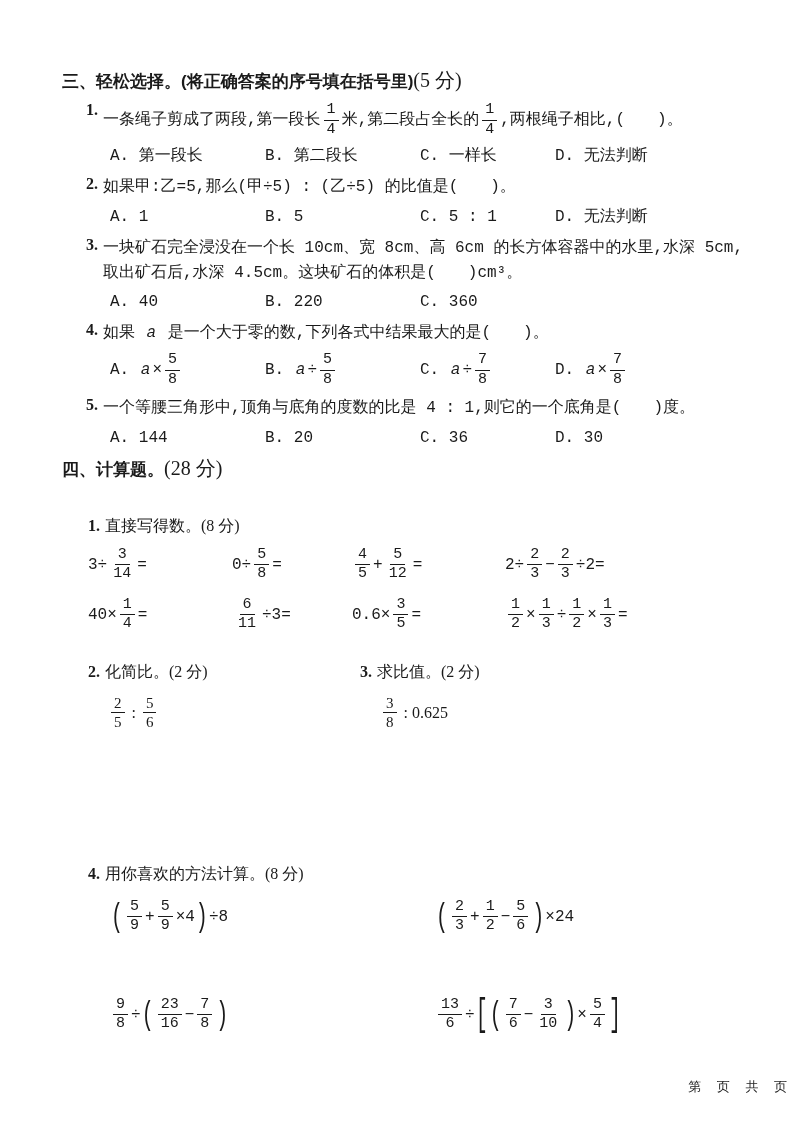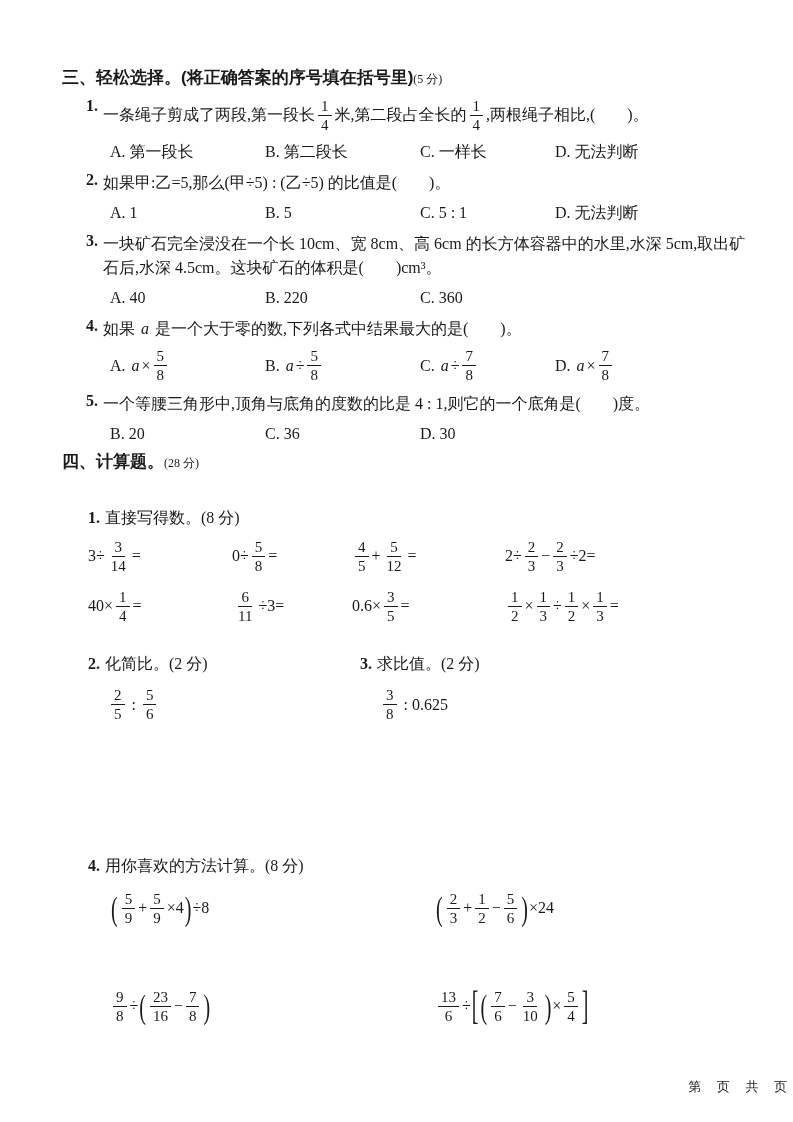--- a/index.html
+++ b/index.html
@@ -6,24 +6,24 @@
   .page{
     width:793px;height:1122px;background:#ffffff;position:relative;
     box-sizing:border-box;padding:62px 46px 0 62px;
     font-family:"Liberation Serif","DejaVu Serif",serif;
     color:#1a1a1a;font-size:16px;margin:0 auto;overflow:hidden;
   }
   .section-heading{
     font-family:"Liberation Sans","DejaVu Sans",sans-serif;
     font-weight:bold;font-size:17px;line-height:1.4;margin-top:4px;
   }
-  .heading-score{font-family:"Liberation Serif","DejaVu Serif",serif;font-weight:normal;font-size:12px;}
+  .heading-score{font-family:"Liberation Serif","DejaVu Serif",serif;font-weight:normal;font-size:20px;}
   .question{display:flex;padding-left:24px;margin-top:7px;}
   .qnum{font-weight:bold;margin-right:5px;flex:none;}
-  .tokens{display:flex;flex-wrap:wrap;align-items:center;line-height:1.55;}
+  .tokens{display:flex;flex-wrap:wrap;align-items:center;line-height:1.55;font-family:Liberation Mono, monospace;}
   .stem{flex:1;}
   .options{display:grid;grid-template-columns:155px 155px 135px 1fr;padding-left:48px;margin:5px 0 3px;}
   .option{display:flex;align-items:center;line-height:1.5;}
   .txt{white-space:pre-wrap;}
   .frac{display:inline-flex;flex-direction:column;align-items:center;line-height:1.1;margin:1px 3px;font-size:15px;}
   .frac .num{display:block;padding:0 3px 1px;border-bottom:1px solid #1a1a1a;}
   .frac .den{display:block;padding:1px 3px 0;}
   .mvar{font-style:italic;margin:0 2px;}
   .bigp{display:inline-block;transform:scaleY(1.7);font-size:20px;font-weight:300;margin:0 1px;}
   .bigb{display:inline-block;transform:scaleY(1.95);font-size:20px;font-weight:300;margin:0 1px;}
@@ -167,20 +167,23 @@
         </span>
       </div>
       <div class="question">
         <span class="qnum">5.</span>
         <span class="tokens stem">
           <span class="txt">一个等腰三角形中,顶角与底角的度数的比是 4 : 1,则它的一个底角是(　　)度。</span>
         </span>
       </div>
       <div class="options">
         <span class="tokens option">
+          <span class="txt">A. 144</span>
+        </span>
+        <span class="tokens option">
           <span class="txt">B. 20</span>
         </span>
         <span class="tokens option">
           <span class="txt">C. 36</span>
         </span>
         <span class="tokens option">
           <span class="txt">D. 30</span>
         </span>
       </div>
     </div>

